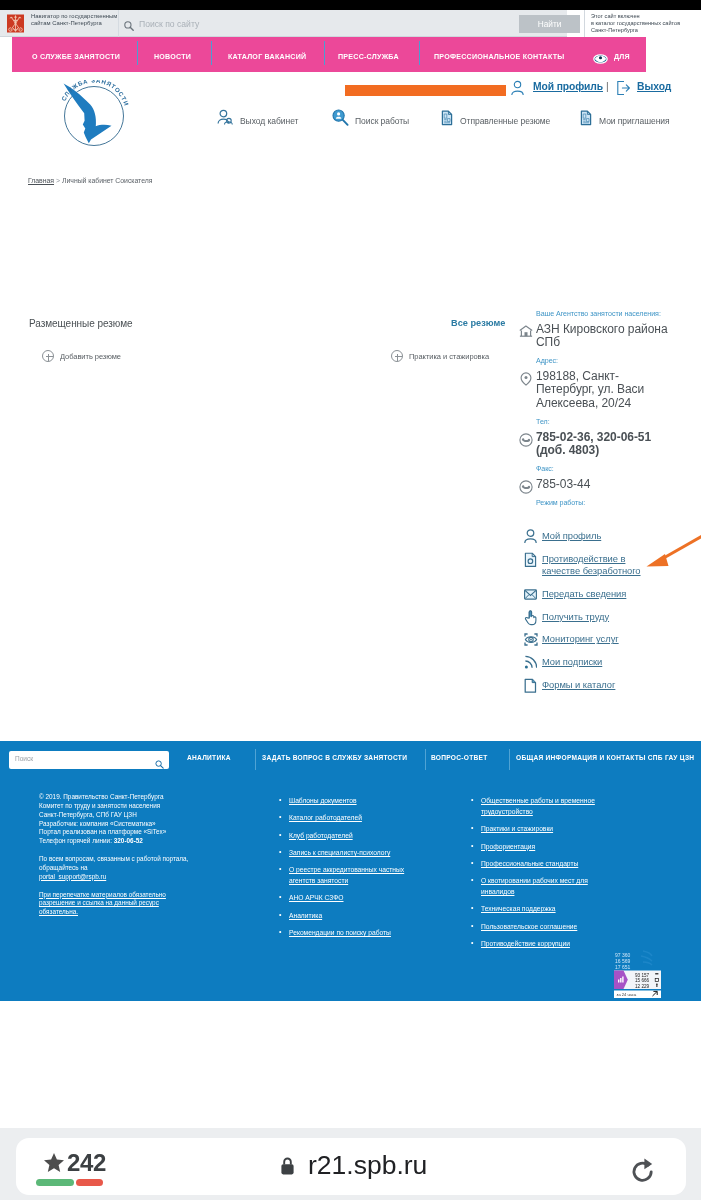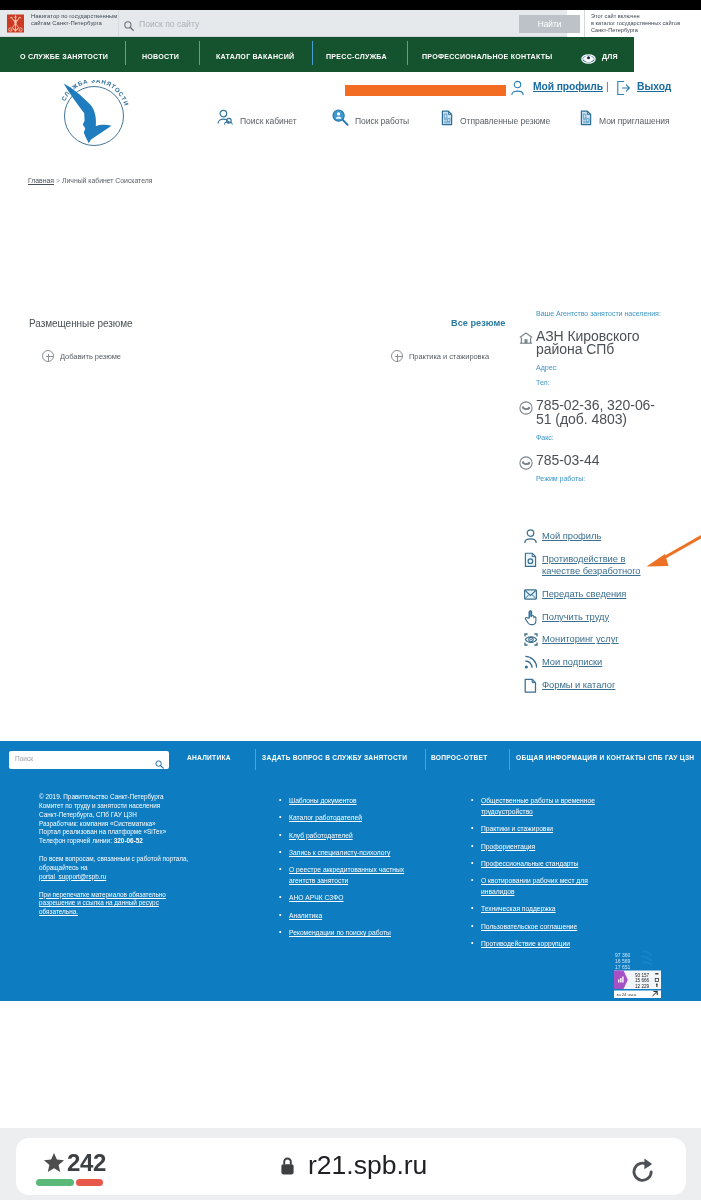--- a/index.html
+++ b/index.html
@@ -22,21 +22,21 @@
   #govbar .sep1{left:118px;top:0;width:1px;height:27px;background:#d5dbe1}
   #govbar .sep2{left:584px;top:0;width:1px;height:27px;background:#d2d8de}
   #govbar .srch-ic{left:124px;top:7px;width:10px;height:10px}
   #govbar .srch-ph{left:139px;top:8.5px;font-size:8.6px;color:#aab1b8}
   #govbar .findbtn{left:519px;top:5px;width:61px;height:18px;background:#bcc2c7;
     color:#fff;font-size:8.3px;text-align:center;line-height:18px}
   #govbar .rtext{left:591px;top:3px;width:110px;font-size:5.6px;line-height:7.1px;
     color:#3d4852}
 
   
-  #mainnav{left:0;top:37px;width:634px;height:35px;background:#14532d}
+  #mainnav{left:12px;top:37px;width:634px;height:35px;background:#ec4899}
   #mainnav .it{position:absolute;top:3px;height:35px;line-height:35px;color:#fff;
     font-size:7.1px;font-weight:bold;letter-spacing:.24px;white-space:nowrap}
   #mainnav .div{position:absolute;top:4px;width:1px;height:24px;background:#4b9ed2}
   #mainnav .vis{position:absolute;left:602px;top:3px;height:35px;line-height:35px;
     color:#fff;font-size:7.1px;font-weight:bold;letter-spacing:.24px}
   #mainnav .eye{position:absolute;left:581px;top:13px;width:15px;height:10px}
 
   
   #header{left:0;top:72px;width:701px;height:95px;background:#fff}
   #logo{left:61px;top:8px;width:74px;height:74px}
@@ -72,22 +72,22 @@
     height:1px;background:#8b9196}
   .addbtn .circ:after{content:"";position:absolute;left:5px;top:2.5px;width:1px;
     height:7px;background:#8b9196}
   .addbtn .t{position:absolute;left:18px;top:2px;font-size:7.5px;color:#575d62;
     white-space:nowrap;letter-spacing:-.05px}
 
   
   #info{left:519px;top:302px;width:150px}
   .inf-h{font-size:7.1px;color:#3f95c6;margin-top:7.5px;padding-left:17px;
     letter-spacing:-.05px}
-  .inf-v{font-size:14px;color:#4a5055;line-height:13.4px;padding-left:17px;
-    margin-top:12px;letter-spacing:-.05px}
+  .inf-v{font-size:12px;color:#4a5055;line-height:13.4px;padding-left:17px;
+    margin-top:5px;letter-spacing:-.05px}
   .inf-ic{position:absolute;left:0;width:14px;height:14px}
 
   
   #sidemenu{position:absolute;left:519px;top:530px;width:131px}
   .smi{position:relative;margin-bottom:10.1px}
   .smi .sic{position:absolute;left:5px;top:-2px;width:13px;height:17px}
   .smi .slbl{display:block;padding-left:23px;font-size:9.4px;color:#3a6f8e;
     text-decoration:underline;line-height:12.6px;letter-spacing:-.05px}
 
   #arrow{position:absolute;left:643px;top:534px;width:62px;height:38px}
@@ -236,21 +236,21 @@
 
   <a class="navlink" style="left:217px">
     <span class="ic">
       <svg width="16" height="17" viewBox="0 0 16 17">
           <circle cx="6.4" cy="4.6" r="3.3" fill="none" stroke="#35749c" stroke-width="1.2"></circle>
           <path d="M1.1 14.4 C1.1 8.6 11.7 8.6 11.7 14.4" fill="none" stroke="#35749c" stroke-width="1.2"></path>
           <circle cx="11.9" cy="11.7" r="2.3" fill="none" stroke="#35749c" stroke-width="1.1"></circle>
           <path d="M7.5 15.6 C7.5 11.7 15.3 11.7 15.3 15.6" fill="none" stroke="#35749c" stroke-width="1.1"></path>
         </svg>
     </span>
-    <span class="lbl" style="left:23px">Поиск кабинет</span>
+    <span class="lbl" style="left:23px">Выход кабинет</span>
   </a>
   <a class="navlink" style="left:332px">
     <span class="ic">
       <svg width="17" height="18" viewBox="0 0 17 18">
           <circle cx="6.6" cy="6.6" r="5.6" fill="#3f9ad0" stroke="#2176ac" stroke-width="1.1"></circle>
           <circle cx="6.6" cy="4.9" r="1.6" fill="#fff"></circle>
           <path d="M3.8 9.8 C3.8 7.2 9.4 7.2 9.4 9.8 Z" fill="#fff"></path>
           <path d="M10.8 10.8 L15.6 15.8" stroke="#2176ac" stroke-width="1.9" stroke-linecap="round"></path>
         </svg>
     </span>
@@ -299,22 +299,29 @@
     <div style="position: relative;">
       <span class="inf-ic" style="top: 2px;"><svg width="14" height="14" viewBox="0 0 14 14">
           <path d="M0.8 5.4 L6.9 1.1 L13.2 5.4" fill="none" stroke="#7c858c" stroke-width="1.2" stroke-linejoin="round"></path>
           <path d="M2.4 5.4 V11 M11.6 5.4 V11" fill="none" stroke="#7c858c" stroke-width="1.2"></path>
           <path d="M0.9 11.2 H13.1" stroke="#7c858c" stroke-width="1.2"></path>
           <rect x="5.5" y="7.2" width="3" height="4" fill="#7c858c"></rect>
         </svg></span>
       <div class="inf-v">АЗН Кировского района СПб</div>
     </div>
     <div class="inf-h">Адрес:</div>
+    <div style="position: relative;">
+      <span class="inf-ic" style="top: 2px;"><svg width="14" height="14" viewBox="0 0 14 14">
+          <path d="M7 0.9 a4.9 4.9 0 0 1 4.9 4.9 c0 3.6 -4.9 7.3 -4.9 7.3 S2.1 9.4 2.1 5.8 A4.9 4.9 0 0 1 7 0.9 Z" fill="none" stroke="#7c858c" stroke-width="1.15"></path>
+          <circle cx="7" cy="5.6" r="1.5" fill="#7c858c"></circle>
+        </svg></span>
+      <div class="inf-v">198188, Санкт-Петербург, ул. Васи Алексеева, 20/24</div>
+    </div>
     <div class="inf-h">Тел:</div>
-    <div style="position: relative;">
+    <div style="position: relative; font-weight: bold;">
       <span class="inf-ic" style="top: 2px;"><svg width="14" height="14" viewBox="0 0 14 14">
           <circle cx="7" cy="7" r="6.1" fill="none" stroke="#7c858c" stroke-width="1.1"></circle>
           <g transform="rotate(-40 7 7)">
             <path d="M4.6 3.6 c1.3 -0.7 2.2 0.8 1.6 1.6 c-0.6 0.8 1.8 3.2 2.6 2.6 c0.8 -0.6 2.3 0.3 1.6 1.6 c-0.7 1.3 -3 0.8 -4.7 -0.9 c-1.7 -1.7 -2.4 -4.2 -1.1 -4.9 z" fill="#7c858c"></path>
           </g>
         </svg></span>
       <div class="inf-v">785-02-36, 320-06-51 (доб. 4803)</div>
     </div>
     <div class="inf-h">Факс:</div>
     <div style="position: relative;">

